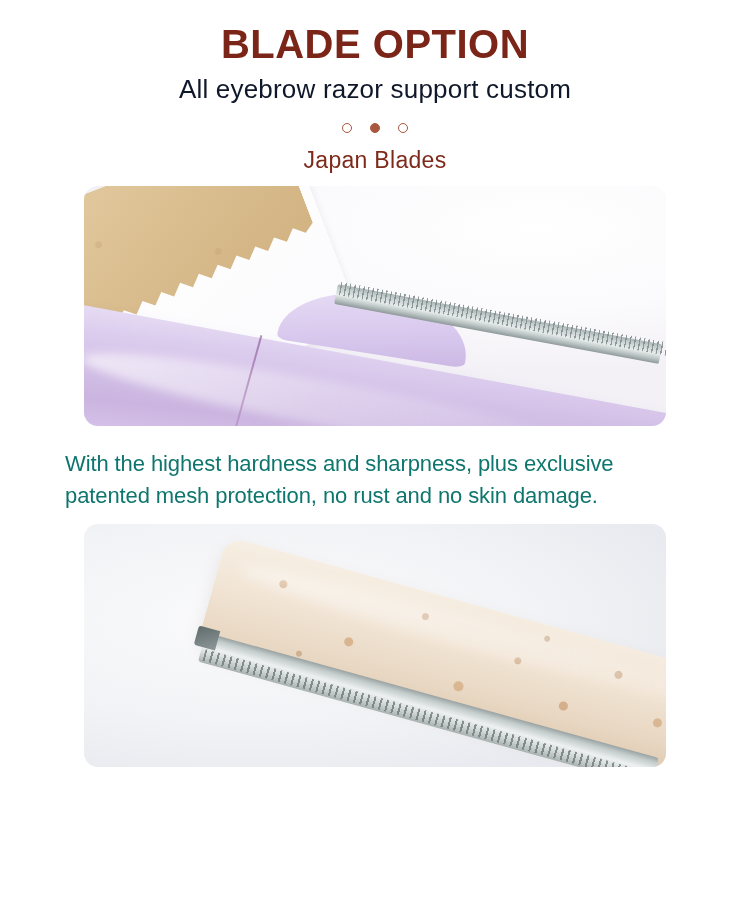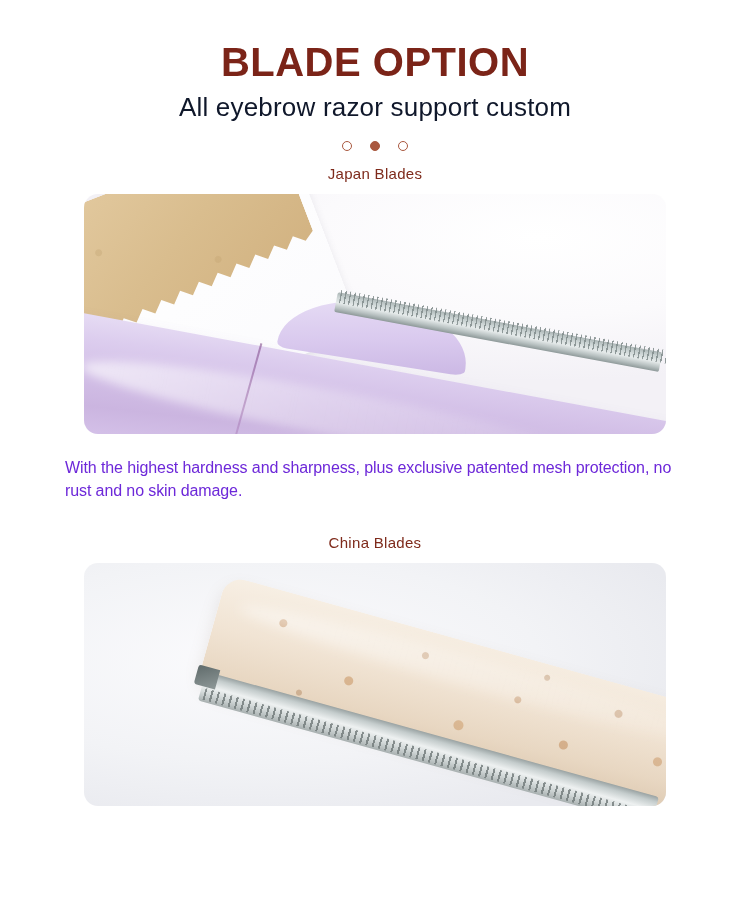--- a/index.html
+++ b/index.html
@@ -13,21 +13,21 @@
   }
 
   .page {
     position: relative;
     width: 750px;
     height: 901px;
     background: #ffffff;
   }
 
   
-  .header { padding-top: 40px; text-align: center; }
+  .header { padding-top: 22px; text-align: center; }
 
   .main-title {
     font-family: "Liberation Sans", sans-serif;
     font-size: 40px;
     font-weight: 700;
     letter-spacing: 0.5px;
     color: #7b2418;
     line-height: 1.1;
   }
 
@@ -57,21 +57,21 @@
     background: transparent;
   }
   .dot.active { background: #a9583f; border-color: #a9583f; }
 
   
   .section { width: 750px; }
 
   .section-title {
     text-align: center;
     font-family: "Liberation Sans", sans-serif;
-    font-size: 15px;
+    font-size: 23px;
     font-weight: 400;
     color: #7e2a1b;
     letter-spacing: 0.3px;
   }
 
   .photo-wrap {
     width: 582px;
     margin: 0 auto;
     border-radius: 14px;
     overflow: hidden;
@@ -254,23 +254,23 @@
     transform: rotate(15.5deg);
     background: linear-gradient(150deg, #5f6a6a, #8e9898);
     border-radius: 3px 0 0 3px;
   }
 
   
   .desc {
     width: 620px;
     margin: 0 auto;
     font-family: "Liberation Sans", sans-serif;
-    font-size: 16px;
+    font-size: 22px;
     font-weight: 400;
-    color: #6d28d9;
+    color: #0f766e;
     line-height: 1.45;
     letter-spacing: -0.1px;
   }
 </style>
 </head>
 <body>
 
 <div class="page">
 
   <div class="header">
@@ -293,21 +293,20 @@
       <div class="razor"></div>
       <div class="razor-head"></div>
       <div class="blade"></div>
       <div class="blade-teeth"></div>
     </div>
 
     <div class="desc" style="margin-top:22px;">With the highest hardness and sharpness, plus exclusive patented mesh protection, no rust and no skin damage.</div>
   </div>
 
   <div class="section">
-    <div class="section-title" style="margin-top:32px;">China Blades</div>
 
     <div class="photo-wrap photo-china" style="margin-top:12px;">
       <div class="straw"></div>
       <div class="blade2"></div>
       <div class="blade2-teeth"></div>
       <div class="blade2-tip"></div>
     </div>
 
   </div>
 

